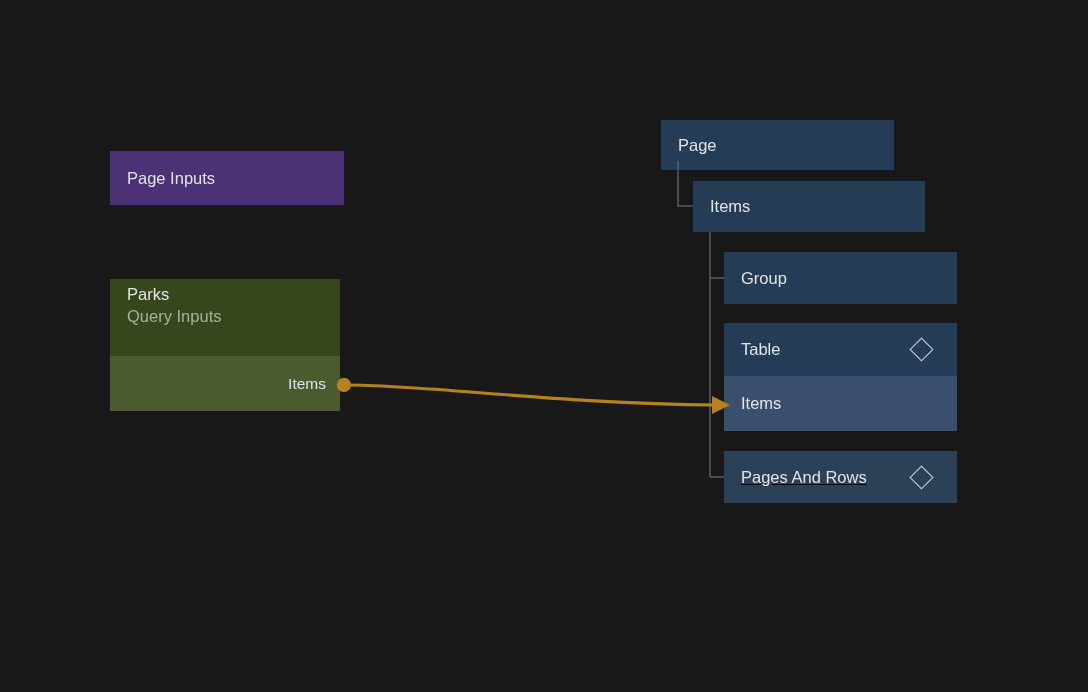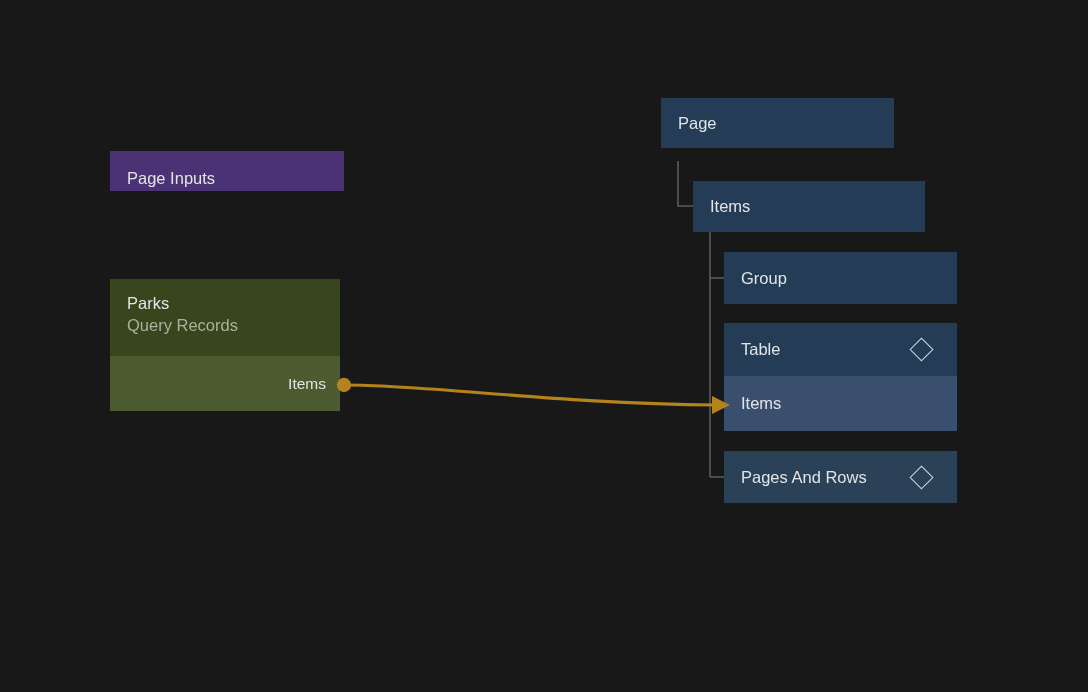--- a/index.html
+++ b/index.html
@@ -31,21 +31,21 @@
     align-items: center;
     box-sizing: border-box;
     width: 100%;
   }
 
   
   #node-page-inputs {
     left: 110px;
     top: 151px;
     width: 234px;
-    height: 40px;
+    height: 54px;
     background: #4a3274;
   }
   #node-page-inputs .node-row {
     height: 54px;
     padding: 0 17px;
   }
   .label-main {
     color: #e2e4e7;
     font-size: 16.5px;
     line-height: 1.15;
@@ -56,21 +56,21 @@
   #node-parks {
     left: 110px;
     top: 279px;
     width: 230px;
     height: 132px;
   }
   #node-parks .parks-header {
     height: 77px;
     background: #38461d;
     box-sizing: border-box;
-    padding: 13px 17px 0 17px;
+    padding: 4px 17px 0 17px;
   }
   #node-parks .parks-title {
     color: #e2e4e7;
     font-size: 16.5px;
     line-height: 22px;
     white-space: nowrap;
   }
   #node-parks .parks-sub {
     color: #a9b09c;
     font-size: 16.5px;
@@ -85,23 +85,23 @@
     justify-content: flex-end;
     padding: 0 14px 0 0;
     box-sizing: border-box;
   }
   #node-parks .parks-out .label-main {
     font-size: 15.5px;
   }
 
   
   .blue-node { background: #243c55; }
-  .blue-node-alt { background: #2a4158; }
-
-  #node-page   { left: 661px; top: 98px; width: 233px; height: 50px; }
+  .blue-node-alt { background: #2a4158; text-decoration: underline; }
+
+  #node-page   { left: 661px; top: 120px; width: 233px; height: 50px; }
   #node-group  { left: 693px; top: 181px; width: 232px; height: 51px; }
   #node-text   { left: 724px; top: 252px; width: 233px; height: 52px; }
   #node-table  { left: 724px; top: 323px; width: 233px; height: 108px; }
   #node-pages  { left: 724px; top: 451px; width: 233px; height: 52px; }
 
   #node-page .node-row,
   #node-group .node-row,
   #node-text .node-row,
   #node-pages .node-row {
     height: 100%;
@@ -170,21 +170,21 @@
 
   <div class="node" id="node-page-inputs">
     <div class="node-row">
       <span class="label-main">Page Inputs</span>
     </div>
   </div>
 
   <div class="node" id="node-parks">
     <div class="parks-header">
       <div class="parks-title">Parks</div>
-      <div class="parks-sub">Query Records</div>
+      <div class="parks-sub">Query Inputs</div>
     </div>
     <div class="parks-out">
       <span class="label-main">Items</span>
     </div>
   </div>
 
   <div class="node blue-node" id="node-page">
     <div class="node-row">
       <span class="label-main">Page</span>
     </div>

